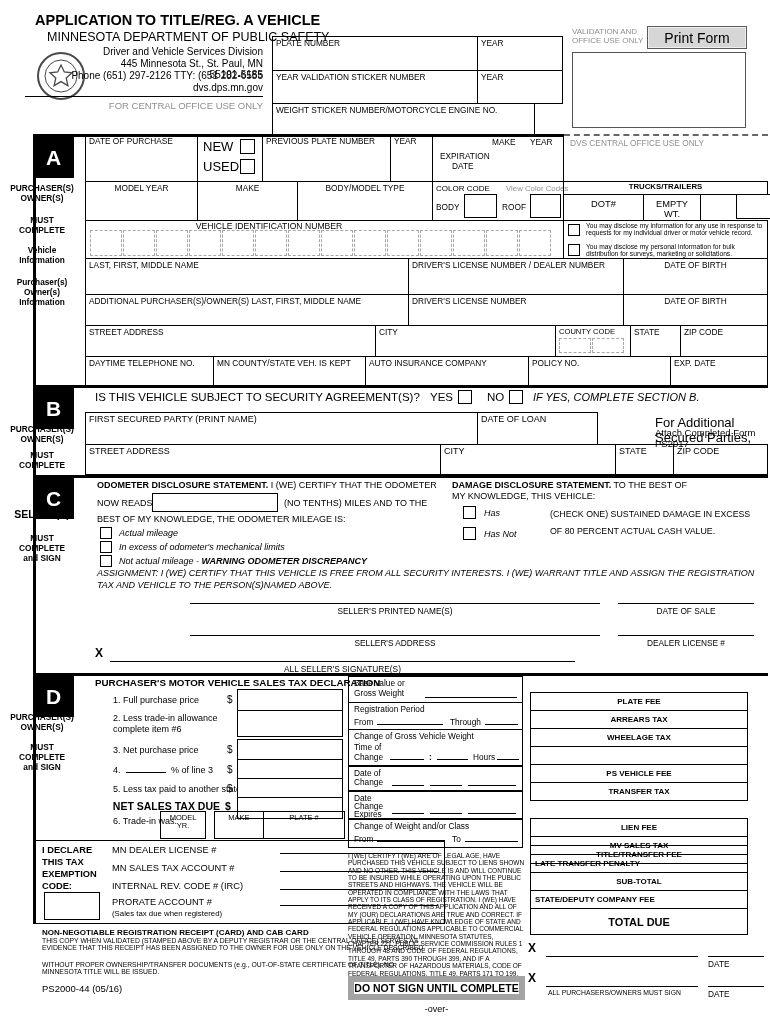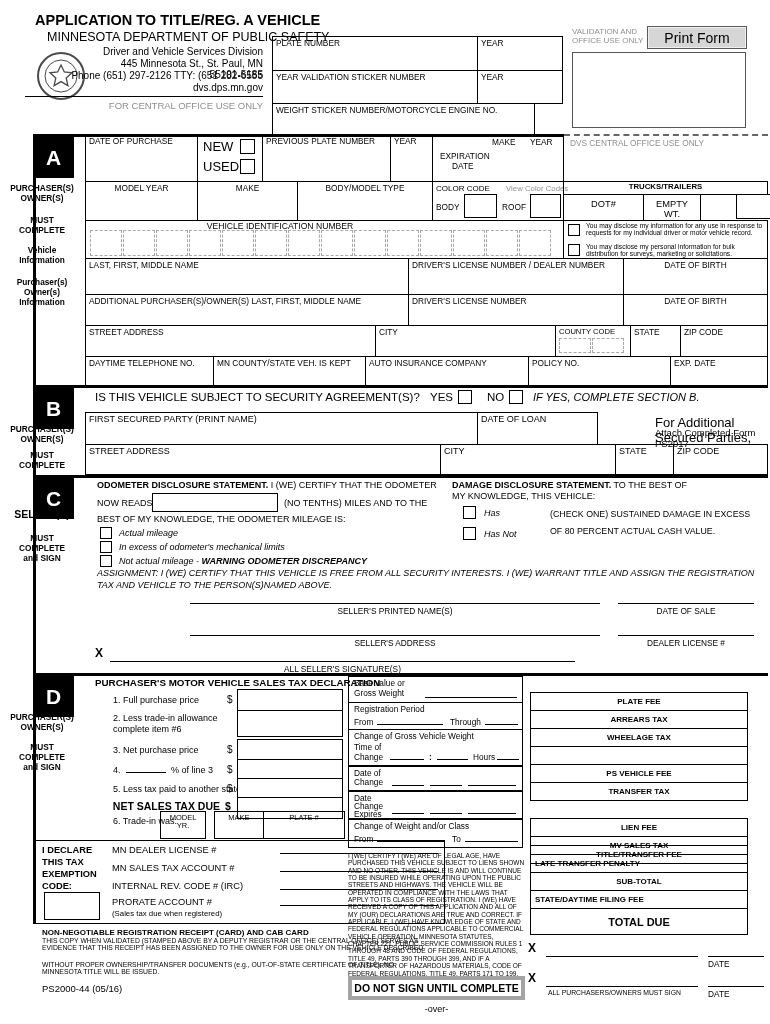--- a/index.html
+++ b/index.html
@@ -22,21 +22,21 @@
           font-weight:bold;font-size:21px}
   .side{left:0;width:84px;text-align:center;font-weight:bold;font-size:8.3px}
   .fee{border:1px solid #000;font-weight:bold;font-size:8px;display:flex;align-items:center;
        justify-content:center;overflow:hidden}
   .fee.lft{justify-content:flex-start;padding-left:4px}
   .midbox{border:1px solid #000}
   .ml{font-size:8.3px}
   #print-btn{position:absolute;box-sizing:border-box;background:#d6d6d6;border:1px solid #5a5a5a;
       box-shadow:inset 0 0 0 1px #efefef;font-family:"Liberation Sans",sans-serif;
       font-size:14px;color:#000;cursor:pointer}
-  .dns{border:4px solid #a3a3a3;display:flex;align-items:center;justify-content:center;
+  .dns{border:6px solid #a3a3a3;display:flex;align-items:center;justify-content:center;
        font-weight:bold;font-size:10.5px}
 </style>
 </head>
 <body>
 
 <div id="page">
 
   <div class="c b" style="left:35px;top:12px;font-size:14.5px">APPLICATION TO TITLE/REG. A VEHICLE</div>
   <div class="c" style="left:47px;top:30px;font-size:12.5px">MINNESOTA DEPARTMENT OF PUBLIC SAFETY</div>
 
@@ -112,21 +112,21 @@
   <div class="c t" style="left:436px;top:203px">BODY</div>
   <div class="c box" style="left:464px;top:194px;width:33px;height:24px"></div>
   <div class="c t" style="left:502px;top:203px">ROOF</div>
   <div class="c box" style="left:530px;top:194px;width:31px;height:24px"></div>
   <div class="c cell ctr b" style="left:563px;top:181px;width:205px;height:14px;font-size:7.8px;padding:1px">TRUCKS/TRAILERS</div>
   <div class="c cell ctr" style="left:563px;top:194px;width:81px;height:27px;font-size:9.3px;padding-top:4px">DOT#</div>
   <div class="c cell ctr" style="left:643px;top:194px;width:58px;height:27px;font-size:9.3px;padding-top:4px">EMPTY WT.</div>
   <div class="c cell ctr" style="left:736px;top:194px;width:68px;height:18px;font-size:9.3px;padding-top:21px"># AXLES</div>
 
   <div class="c" style="left:85px;top:220px;width:479px;height:39px;border:1px solid #000"></div>
-  <div class="c ctr" style="left:85px;top:221px;width:390px;font-size:8.6px">VEHICLE IDENTIFICATION NUMBER</div>
+  <div class="c ctr" style="left:74px;top:221px;width:390px;font-size:8.6px">VEHICLE IDENTIFICATION NUMBER</div>
   <div class="c vinc" style="left:90px;top:230px;width:32px;height:26px"></div>
   <div class="c vinc" style="left:123px;top:230px;width:32px;height:26px"></div>
   <div class="c vinc" style="left:156px;top:230px;width:32px;height:26px"></div>
   <div class="c vinc" style="left:189px;top:230px;width:32px;height:26px"></div>
   <div class="c vinc" style="left:222px;top:230px;width:32px;height:26px"></div>
   <div class="c vinc" style="left:255px;top:230px;width:32px;height:26px"></div>
   <div class="c vinc" style="left:288px;top:230px;width:32px;height:26px"></div>
   <div class="c vinc" style="left:321px;top:230px;width:32px;height:26px"></div>
   <div class="c vinc" style="left:354px;top:230px;width:32px;height:26px"></div>
   <div class="c vinc" style="left:387px;top:230px;width:32px;height:26px"></div>
@@ -337,21 +337,21 @@
   <div class="c fee" style="left:530px;top:710px;width:218px;height:19px">ARREARS TAX</div>
   <div class="c fee" style="left:530px;top:728px;width:218px;height:19px">WHEELAGE TAX</div>
   <div class="c fee" style="left:530px;top:746px;width:218px;height:19px"></div>
   <div class="c fee" style="left:530px;top:764px;width:218px;height:19px">PS VEHICLE FEE</div>
   <div class="c fee" style="left:530px;top:782px;width:218px;height:19px">TRANSFER TAX</div>
   <div class="c fee" style="left:530px;top:845px;width:218px;height:19px">TITLE/TRANSFER FEE</div>
   <div class="c fee" style="left:530px;top:818px;width:218px;height:19px">LIEN FEE</div>
   <div class="c fee" style="left:530px;top:836px;width:218px;height:19px">MV SALES TAX</div>
   <div class="c fee lft" style="left:530px;top:854px;width:218px;height:19px">LATE TRANSFER PENALTY</div>
   <div class="c fee" style="left:530px;top:872px;width:218px;height:19px">SUB-TOTAL</div>
-  <div class="c fee lft" style="left:530px;top:890px;width:218px;height:19px">STATE/DAYTIME FILING FEE</div>
+  <div class="c fee lft" style="left:530px;top:890px;width:218px;height:19px">STATE/DEPUTY COMPANY FEE</div>
   <div class="c fee" style="left:530px;top:908px;width:218px;height:27px;font-size:11px">TOTAL DUE</div>
 
   <div class="c b" style="left:528px;top:941px;font-size:12px">X</div>
   <div class="c line" style="left:546px;top:944px;width:152px;height:13px"></div>
   <div class="c line" style="left:708px;top:944px;width:56px;height:13px"></div>
   <div class="c" style="left:708px;top:959px;font-size:8.3px">DATE</div>
   <div class="c b" style="left:528px;top:971px;font-size:12px">X</div>
   <div class="c line" style="left:546px;top:974px;width:152px;height:13px"></div>
   <div class="c" style="left:548px;top:989px;font-size:6.8px">ALL PURCHASERS/OWNERS MUST SIGN</div>
   <div class="c line" style="left:708px;top:974px;width:56px;height:13px"></div>

